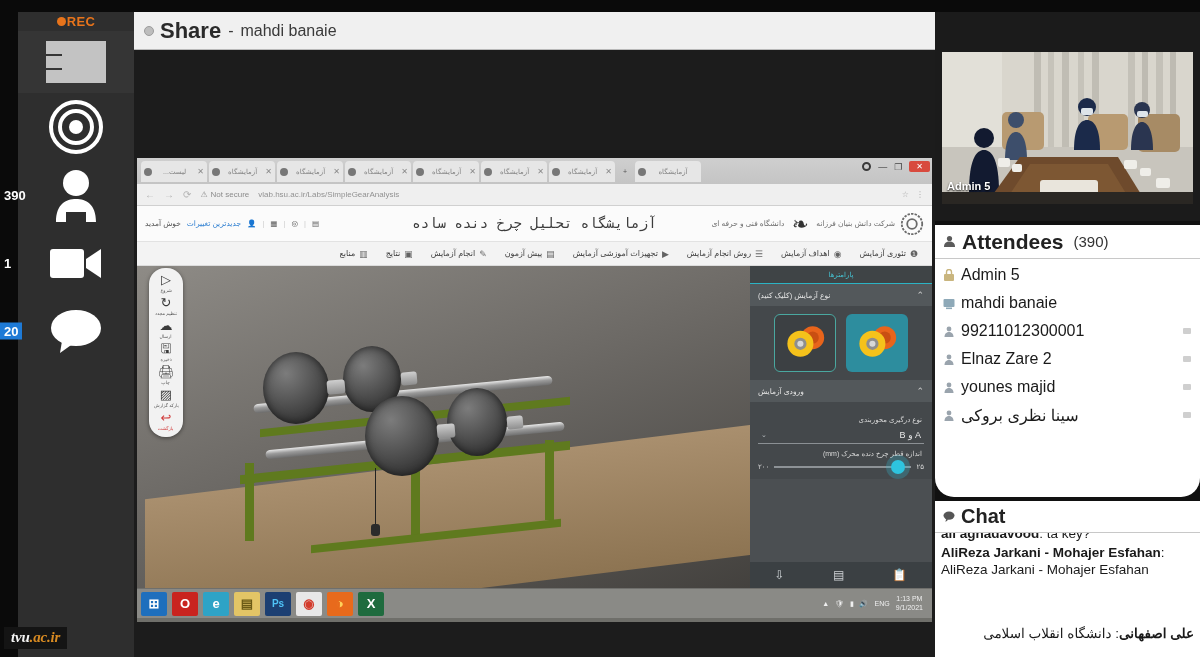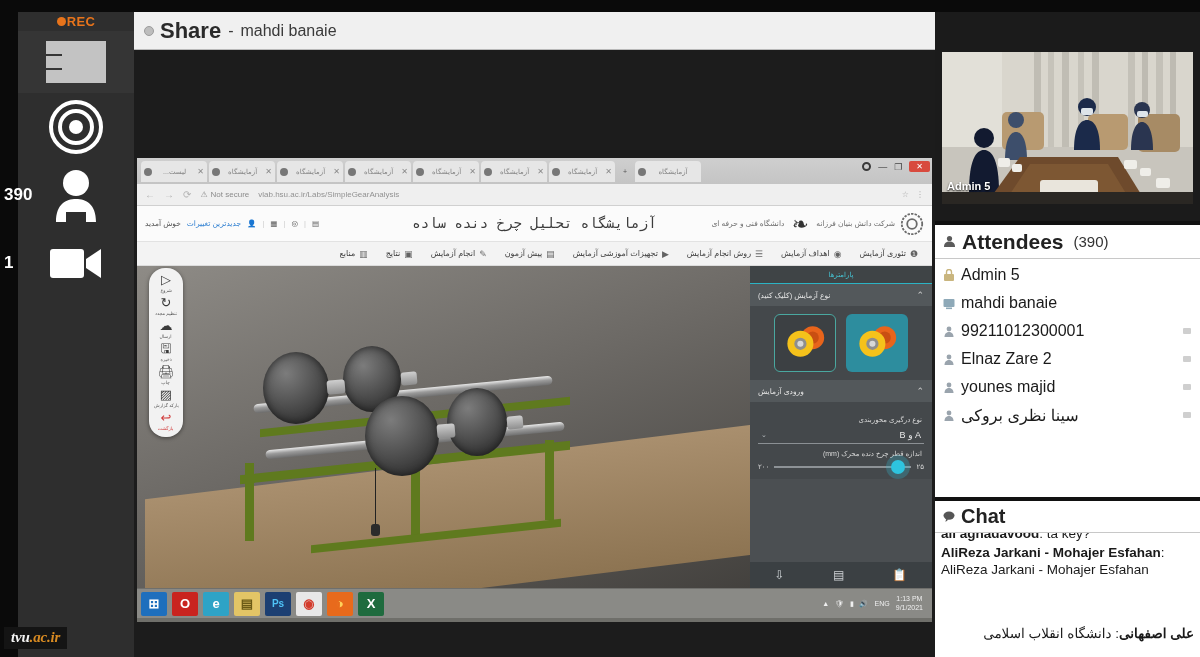--- a/index.html
+++ b/index.html
@@ -24,21 +24,21 @@
   
   .rail { position: absolute; left: 18px; top: 12px; width: 116px; height: 645px;
     background: #2e2e2e; }
   .rail-rec { height: 13px; display: flex; align-items: center; justify-content: center; gap: 1px;
     padding-top: 5px; }
   .rail-rec .dot { width: 9px; height: 9px; border-radius: 50%; background: #e8741b; display:inline-block; }
   .rail-rec .txt { color: #e8741b; font-size: 13px; font-weight: bold; letter-spacing: .3px; }
   .rail-item { position: relative; height: 68px; display: flex; align-items: center; justify-content: center; }
   .rail-item.layout-cell { background: #353535; height: 62px; margin-top: 6px; }
   .rail-badge { position: absolute; left: -18px; top: 50%; transform: translateY(-50%);
-    color: #fff; font-size: 17px; font-weight: bold; padding: 1px 4px; }
+    color: #fff; font-size: 13px; font-weight: bold; padding: 1px 4px; }
   .rail-badge.hl { background: #1e7ad6; color: #fff; }
   .ricon { display: block; }
 
   
   .lay { width: 60px; height: 42px; display: grid; grid-template-columns: 16px 44px; gap: 0; }
   .lay .col { display: grid; grid-template-rows: repeat(3, 1fr); gap: 2px; }
   .lay .col div { background: #c3c3c3; }
   .lay .big { background: #c3c3c3; }
 
   
@@ -178,21 +178,21 @@
     padding-left: 8px; border-bottom: 1px solid #c8c8c8; }
   .pane-hdr .ttl { font-size: 21px; font-weight: bold; color: #222; }
   .pane-hdr .cnt { font-size: 15px; color: #333; margin-left: 4px; }
 
   .video-pane { position: absolute; left: 0; top: 0; width: 265px; height: 209px; background: #1b1b1b; }
   .video-box { position: absolute; left: 7px; top: 40px; width: 251px; height: 152px;
     background: #23272a; overflow: hidden; }
   .vname { position: absolute; left: 5px; bottom: 12px; color: #fff; font-size: 11px;
     font-weight: bold; text-shadow: 0 1px 2px #000; }
 
-  .att-pane { position: absolute; left: 0; top: 213px; width: 265px; height: 272px; background: #fff; }
+  .att-pane { position: absolute; left: 0; top: 213px; width: 265px; height: 272px; background: #fff; border-radius: 19px; }
   .att-list { padding: 2px 0 0 8px; }
   .att-item { display: flex; align-items: center; gap: 6px; height: 28px; position: relative; }
   .att-item .pic { width: 12px; height: 13px; flex: none; }
   .att-item .nm { font-size: 16px; color: #1a1a1a; white-space: nowrap; }
   .att-item .nm.rtl { direction: rtl; }
   .att-item .scr { position: absolute; right: 8px; width: 9px; height: 9px; opacity: .35; }
 
   .chat-pane { position: absolute; left: 0; top: 489px; width: 265px; height: 168px; background: #fff; }
   .chat-hdr { height: 32px; background: #fff; display: flex; align-items: center; gap: 6px;
     padding-left: 8px; border-bottom: 1px solid #c8c8c8; }
@@ -245,20 +245,27 @@
     </div>
 
     <div class="rail-item">
       <span class="rail-badge">1</span>
       <svg class="ricon" width="56" height="40" viewBox="0 0 56 40">
         <rect x="2" y="6" width="34" height="29" rx="3" fill="#fff"></rect>
         <path d="M38 16 L53 6 L53 35 L38 25 Z" fill="#fff"></path>
       </svg>
     </div>
 
+    <div class="rail-item">
+      <span class="rail-badge hl">20</span>
+      <svg class="ricon" width="56" height="48" viewBox="0 0 56 48">
+        <ellipse cx="28" cy="21" rx="25" ry="18" fill="#fff"></ellipse>
+        <path d="M14 34 L12 46 L26 36 Z" fill="#fff"></path>
+      </svg>
+    </div>
   </div>
 
   <div class="watermark">
     <span>tvu</span><span class="ac">.ac.ir</span>
   </div>
 
   <div class="share">
     <div class="share-hdr">
       <span class="bullet"></span>
       <span class="share-title">Share</span>

